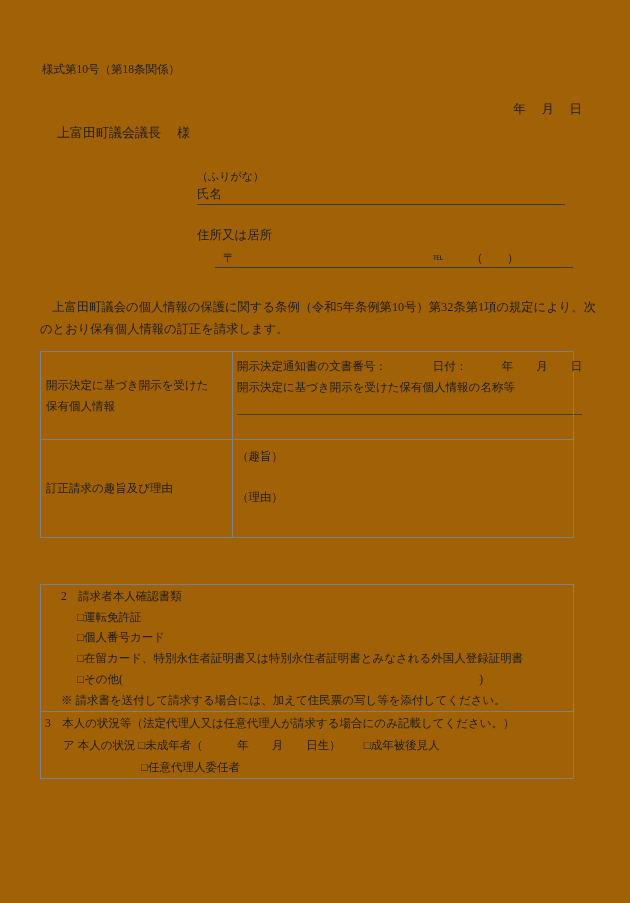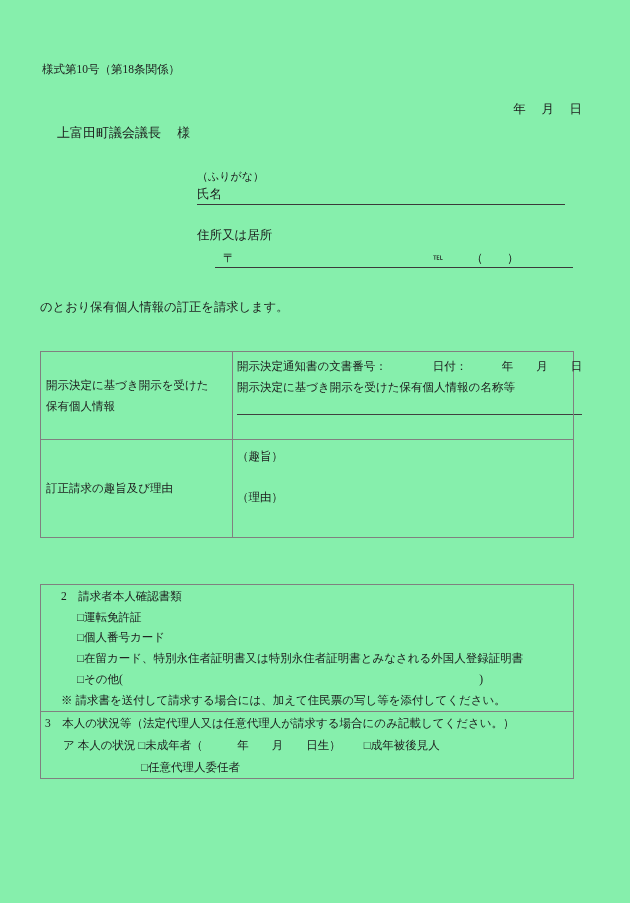--- a/index.html
+++ b/index.html
@@ -1,17 +1,17 @@
 <!DOCTYPE html>
 <html><head>
 <meta charset="utf-8">
 <style>
   html,body{margin:0;padding:0;background:#ffffff;}
   .page{
-    position:relative;width:630px;height:903px;background:#86efac;
+    position:relative;width:630px;height:903px;background:#a16207;
     font-family:"Liberation Serif","DejaVu Serif",serif;color:#1c1c1c;
     overflow:hidden;
   }
   .abs{position:absolute;}
   .nowrap{white-space:nowrap;}
 
   #form-code{left:42px;top:62px;font-size:11.5px;}
   #doc-title{left:0;top:77px;width:590px;text-align:center;font-size:15.5px;font-weight:bold;}
   #date-top{top:101px;right:48px;font-size:12.5px;}
   #addressee{left:57px;top:124px;font-size:13px;}
@@ -64,20 +64,21 @@
     <span class="nowrap">氏名</span>
   </div>
   <div class="abs nowrap" id="address-label">住所又は居所</div>
   <div class="abs" id="postal-row">
     <span class="pm nowrap">〒</span>
     <span class="tel nowrap">℡</span>
     <span class="telblank nowrap">（　　）</span>
   </div>
 
   <div class="abs" id="statement">
+    <div class="nowrap">　上富田町議会の個人情報の保護に関する条例（令和5年条例第10号）第32条第1項の規定により、次</div>
     <div class="nowrap">のとおり保有個人情報の訂正を請求します。</div>
   </div>
 
   <table class="abs" id="t1">
     <tbody>
     <tr class="r2">
       <td class="lab">開示決定に基づき開示を受けた保有個人情報</td>
       <td class="val v2">
         <div class="nowrap">開示決定通知書の文書番号：　　　　日付：　　　年　　月　　日</div>
         <div class="nowrap">開示決定に基づき開示を受けた保有個人情報の名称等</div>

